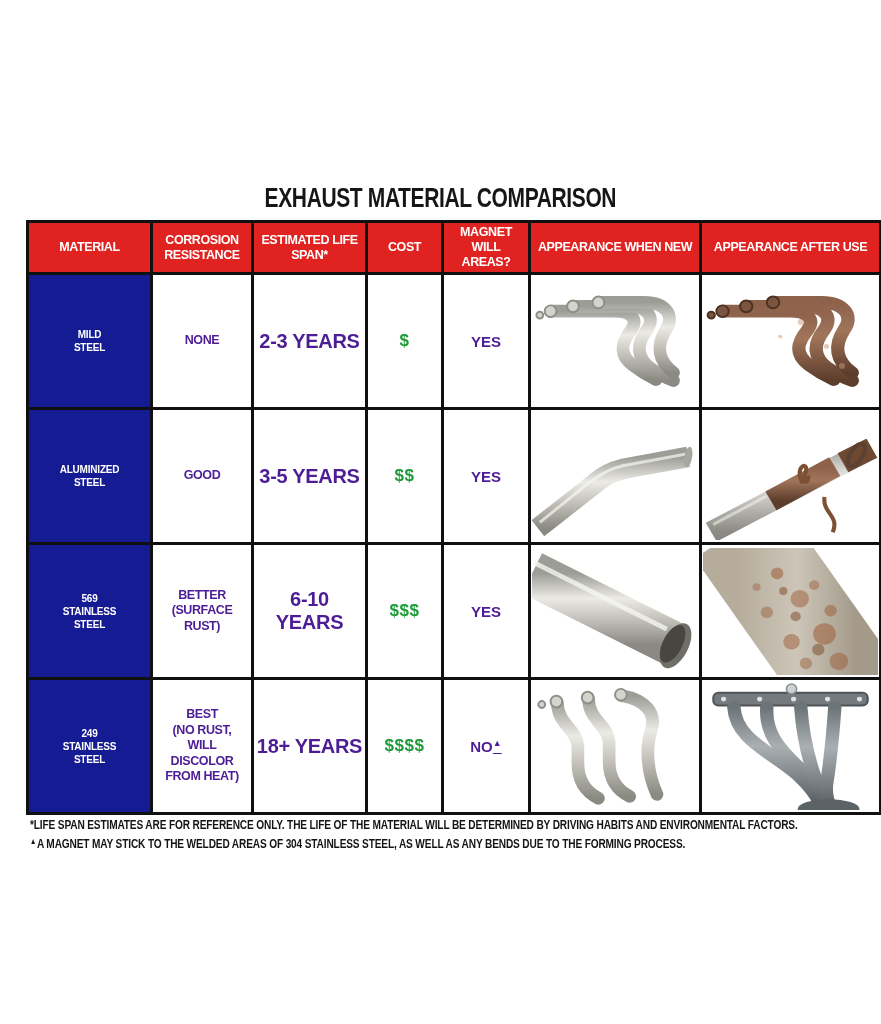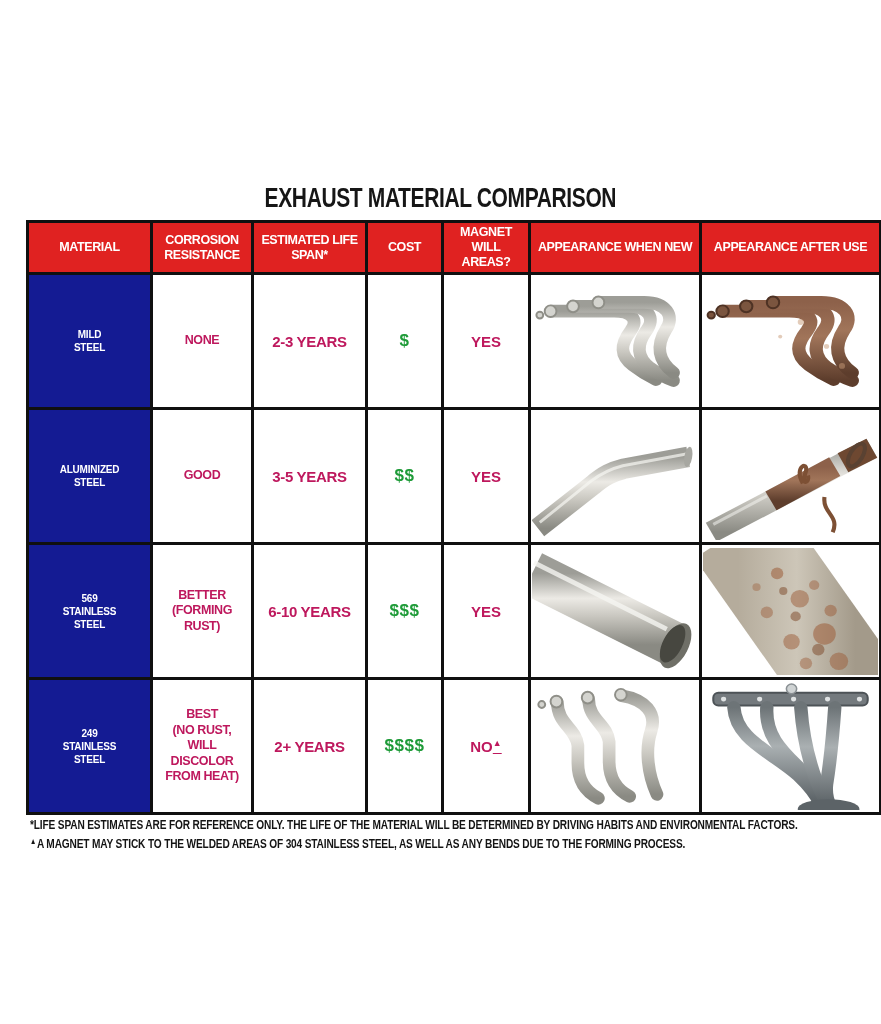--- a/index.html
+++ b/index.html
@@ -35,23 +35,23 @@
     background:var(--header-bg);color:#ffffff;
     font-size:12.5px;line-height:1.2;letter-spacing:-.4px;
     height:52px;font-weight:bold;
   }
   .cmp tbody tr{height:135px;}
   .mat{
     background:var(--material-bg);color:#ffffff;
     font-size:10px;line-height:1.3;font-weight:bold;letter-spacing:-.2px;
   }
   .mat span,.txt span{white-space:pre-line;display:inline-block;}
-  .txt{background:#fff;font-weight:bold;color:#be185d;}
+  .txt{background:#fff;font-weight:bold;color:#4c1d95;}
   .c-corr{font-size:12.5px;line-height:1.25;letter-spacing:-.4px;}
-  .c-life{font-size:15px;letter-spacing:-.3px;}
+  .c-life{font-size:20px;letter-spacing:-.3px;}
   .c-mag{font-size:15px;text-decoration:underline;}
   .cost{background:#fff;color:var(--cost-green);font-weight:bold;font-size:17px;letter-spacing:.5px;}
   sup.tri{font-size:9px;vertical-align:6px;}
   td.img{background:#fff;padding:1px;}
   td.img figure{margin:0;width:100%;height:127px;}
   td.img svg{display:block;width:100%;height:100%;}
 
   .footnotes{position:absolute;left:30px;top:817px;font-weight:bold;color:#141414;}
   .fn{margin:0 0 4px 0;font-size:13.5px;white-space:nowrap;transform:scaleX(.75);transform-origin:0 50%;letter-spacing:-.2px;}
   .fn-marker.tri2{font-size:8.5px;vertical-align:4px;margin-right:1px;}
@@ -191,21 +191,21 @@
             </svg>
           </figure>
         </td>
       </tr>
 
       <tr>
         <th class="mat"><span>569
 STAINLESS
 STEEL</span></th>
         <td class="txt c-corr"><span>BETTER
-(FORMING
+(SURFACE
 RUST)</span></td>
         <td class="txt c-life"><span>6-10 YEARS</span></td>
         <td class="cost"><span>$$$</span></td>
         <td class="txt c-mag"><span>YES</span><sup class="tri"></sup></td>
         <td class="img">
           <figure aria-label="new polished straight stainless tube">
             <svg viewBox="0 0 170 130" preserveAspectRatio="none">
               <path d="M0,26 L146,99" fill="none" stroke="url(#g-steel)" stroke-width="46"></path>
               <ellipse cx="147" cy="100" rx="13" ry="25" transform="rotate(27 147 100)" fill="#6f6f67"></ellipse>
               <ellipse cx="144" cy="98" rx="10" ry="21" transform="rotate(27 144 98)" fill="#474740"></ellipse>
@@ -240,21 +240,21 @@
       </tr>
 
       <tr>
         <th class="mat"><span>249
 STAINLESS
 STEEL</span></th>
         <td class="txt c-corr"><span>BEST
 (NO RUST,
 WILL DISCOLOR
 FROM HEAT)</span></td>
-        <td class="txt c-life"><span>2+ YEARS</span></td>
+        <td class="txt c-life"><span>18+ YEARS</span></td>
         <td class="cost"><span>$$$$</span></td>
         <td class="txt c-mag"><span>NO</span><sup class="tri">▲</sup></td>
         <td class="img">
           <figure aria-label="new stainless exhaust header tubes">
             <svg viewBox="0 0 170 130" preserveAspectRatio="none">
               <g fill="none" stroke="url(#g-steel)" stroke-width="13" stroke-linecap="round">
                 <path d="M26,20 C26,42 45,46 47,64 L47,82 C47,102 56,112 68,118"></path>
                 <path d="M58,16 C58,38 77,42 79,60 L79,80 C79,100 88,110 100,116"></path>
                 <path d="M92,13 C116,17 128,31 122,49 C116,67 118,92 128,114"></path>
               </g>

